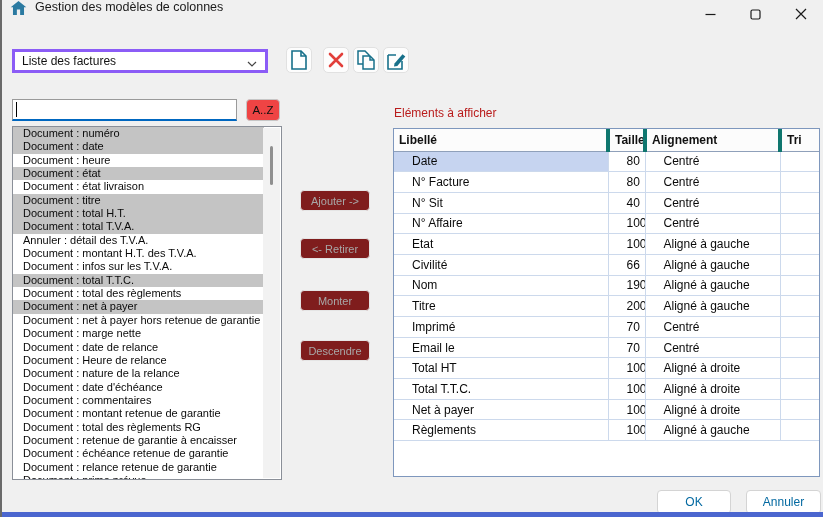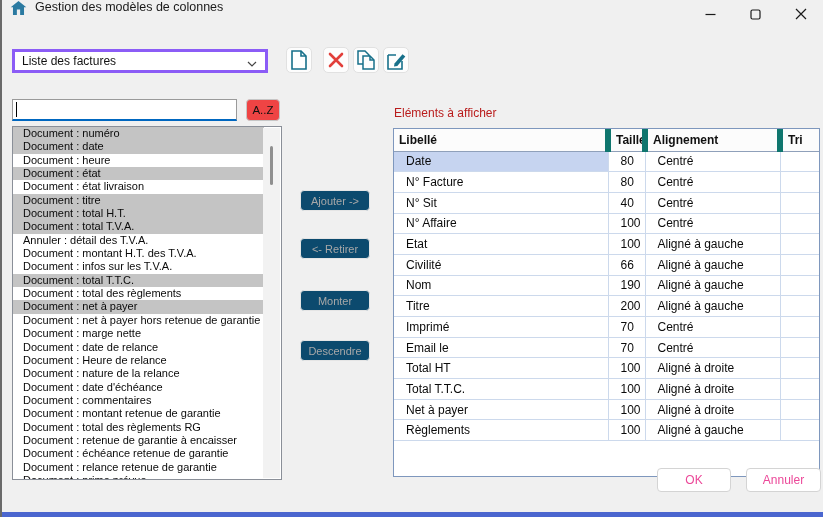--- a/index.html
+++ b/index.html
@@ -62,51 +62,51 @@
     position: absolute; right: 1px; top: 1px; bottom: 1px; width: 17px;
     background: #f2f2f2;
   }
   .list-thumb {
     position: absolute; left: 7px; top: 18px; width: 3px; height: 39px;
     background: #8f8f8f; border-radius: 2px;
   }
   
   .xfer-btn {
     position: absolute; left: 298px; width: 70px; height: 21px;
-    background: #0c4a6e; border: 1px solid #e5e5e5; border-radius: 4px;
+    background: #7f1d1d; border: 1px solid #e5e5e5; border-radius: 4px;
     font-size: 11px; color: #a8a8a8; font-family: "Liberation Sans", sans-serif;
   }
   .xfer-btn.add { top: 190px; } .xfer-btn.rem { top: 238px; }
   .xfer-btn.up  { top: 290px; } .xfer-btn.down{ top: 340px; }
   
   .elements-label { position: absolute; left: 392px; top: 106px; font-size: 12px; color: #b91c1c; }
   .table-wrap {
     position: absolute; left: 391px; top: 128px; width: 427px; height: 349px;
     background: #fff; border: 1px solid #7e97bd; overflow: hidden;
   }
   table.cols { border-collapse: collapse; table-layout: fixed; width: 425px; }
   table.cols th {
     height: 22px; font-size: 12px; font-weight: bold; text-align: left;
     padding: 0 2px 0 5px; background: #fcfcfc;
-    border-right: 6px solid #0f766e; border-bottom: 1px solid #8fa0ba;
+    border-right: 4px solid #0f766e; border-bottom: 1px solid #8fa0ba;
     overflow: hidden; white-space: nowrap;
   }
   table.cols th:last-child { border-right: none; }
   table.cols td {
-    height: 20.7px; font-size: 12px; padding: 0 12px;
+    height: 20.7px; font-size: 12px; padding: 0 18px;
     border-right: 1px solid #ccd9ec; border-bottom: 1px solid #ccd9ec;
     overflow: hidden; white-space: nowrap; color: #0a0a0a;
   }
   table.cols td:last-child { border-right: none; }
   table.cols tr.selected td:first-child { background: #c6d4f0; }
   
   .footer-btn {
-    position: absolute; top: 468px; height: 24px;
+    position: absolute; top: 490px; height: 24px;
     background: #fff; border: 1px solid #d4d4d4; border-radius: 4px;
-    font-size: 12px; color: #ec4899; font-family: "Liberation Sans", sans-serif;
+    font-size: 12px; color: #0369a1; font-family: "Liberation Sans", sans-serif;
   }
   .footer-btn.ok { left: 655px; width: 74px; }
   .footer-btn.cancel { left: 744px; width: 75px; }
   .bottom-strip { position: absolute; left: 0; bottom: 0; width: 100%; height: 5px; background: #4b66cf; }
 </style>
 </head>
 <body>
 
 <div class="titlebar">
   <svg class="app-icon" viewBox="0 0 24 22">

